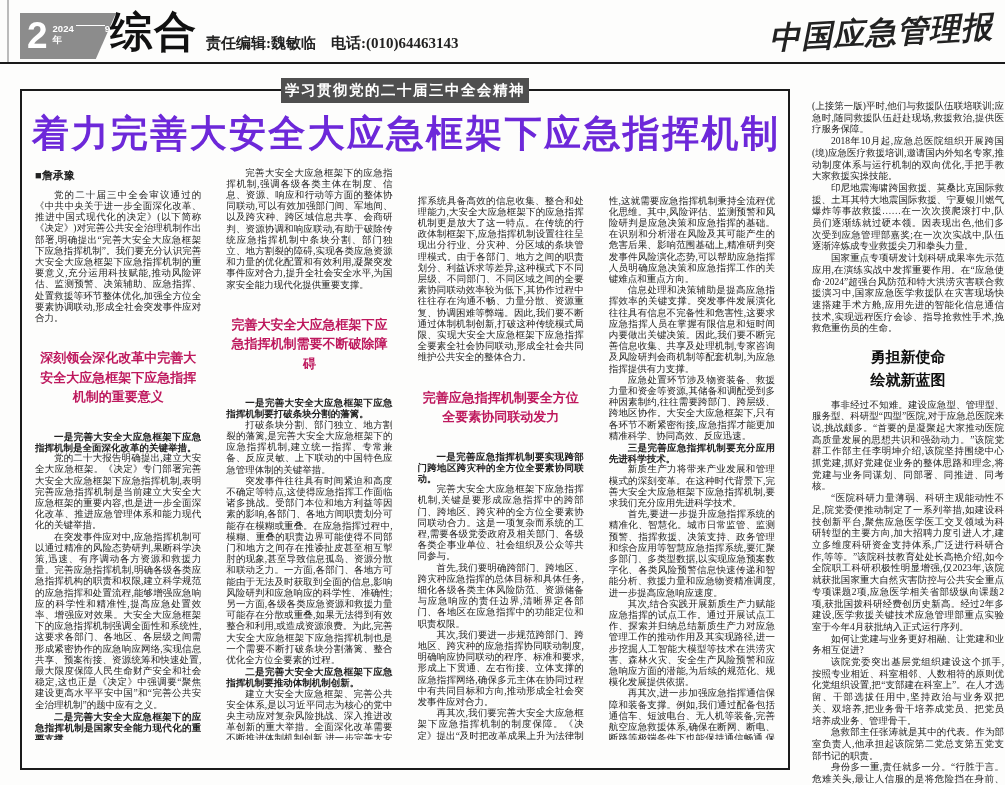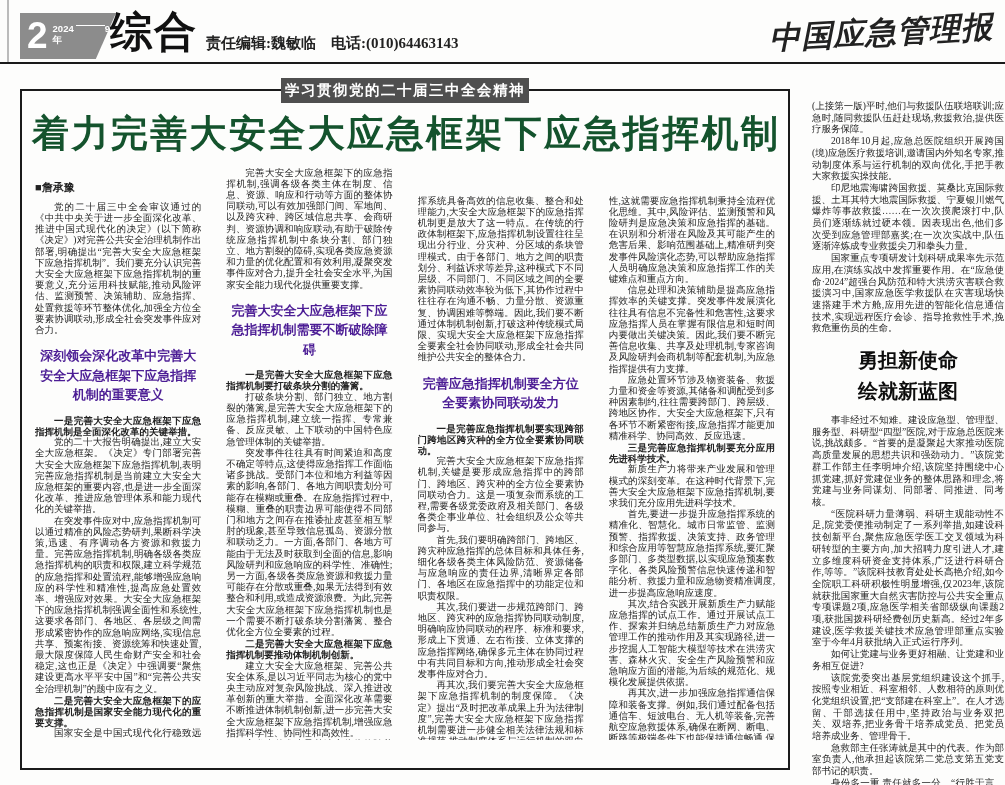--- a/index.html
+++ b/index.html
@@ -23,34 +23,34 @@
   .header-rule{position:absolute;left:0;right:0;top:62px;height:2px;background:#1a1a1a;}
 
   
   .main-article{position:absolute;left:20px;top:89px;width:770px;height:681px;
                 border:2px solid #1b1b1b;box-sizing:border-box;background:#fdfdfc;}
   .kicker{position:absolute;top:-13px;left:50%;transform:translateX(-50%);background:#4f4f4f;color:#fff;
           font-weight:bold;font-size:14.5px;padding:3px 4px;white-space:nowrap;letter-spacing:1.5px;
           font-family:Liberation Serif, serif;}
   .headline{margin:22px 10px 8px;font-size:37px;font-weight:900;line-height:1.15;
             text-align:justify;text-align-last:justify;letter-spacing:0;
-            font-family:"Liberation Sans",sans-serif;color:#14532d;}
+            font-family:"Liberation Sans",sans-serif;color:#6d28d9;}
   .cols{display:flex;gap:25px;padding:4px 13px 0;height:572px;overflow:hidden;}
   .col{flex:1 1 0;min-width:0;font-size:9.5px;line-height:11.2px;text-align:justify;color:#222;overflow:hidden;}
-  .byline{font-size:11px;font-weight:bold;margin:14px 0 9px;font-family:"Liberation Sans",sans-serif;}
+  .byline{font-size:11px;font-weight:bold;margin:2px 0 9px;font-family:"Liberation Sans",sans-serif;}
   .para{margin:0;text-indent:2em;}
   .para.cont{text-indent:0;margin-top:28px;}
   .para.lead{font-weight:bold;font-family:"Liberation Sans",sans-serif;}
-  .col-subhead{font-size:13px;line-height:1.5;font-weight:900;text-align:center;margin:10px 2px;
-               font-family:"Liberation Sans",sans-serif;color:#4c1d95;}
+  .col-subhead{font-size:13px;line-height:1.5;font-weight:900;text-align:center;margin:24px 2px;
+               font-family:"Liberation Sans",sans-serif;color:#be185d;}
 
   
   .side-article{position:absolute;left:812px;top:73px;width:192px;height:712px;overflow:hidden;
                 font-size:9.5px;line-height:11.7px;text-align:justify;color:#222;}
-  .side-subhead{font-size:20px;font-weight:900;text-align:center;white-space:pre-line;line-height:1.55;
+  .side-subhead{font-size:15px;font-weight:900;text-align:center;white-space:pre-line;line-height:1.55;
                 margin:10px 0 8px;font-family:"Liberation Sans",sans-serif;color:#0d0d0d;}
 </style>
 </head>
 <body>
 
 <div class="page">
   <div class="page-edge"></div>
 
   <header class="hdr">
     <div class="pagebox">

